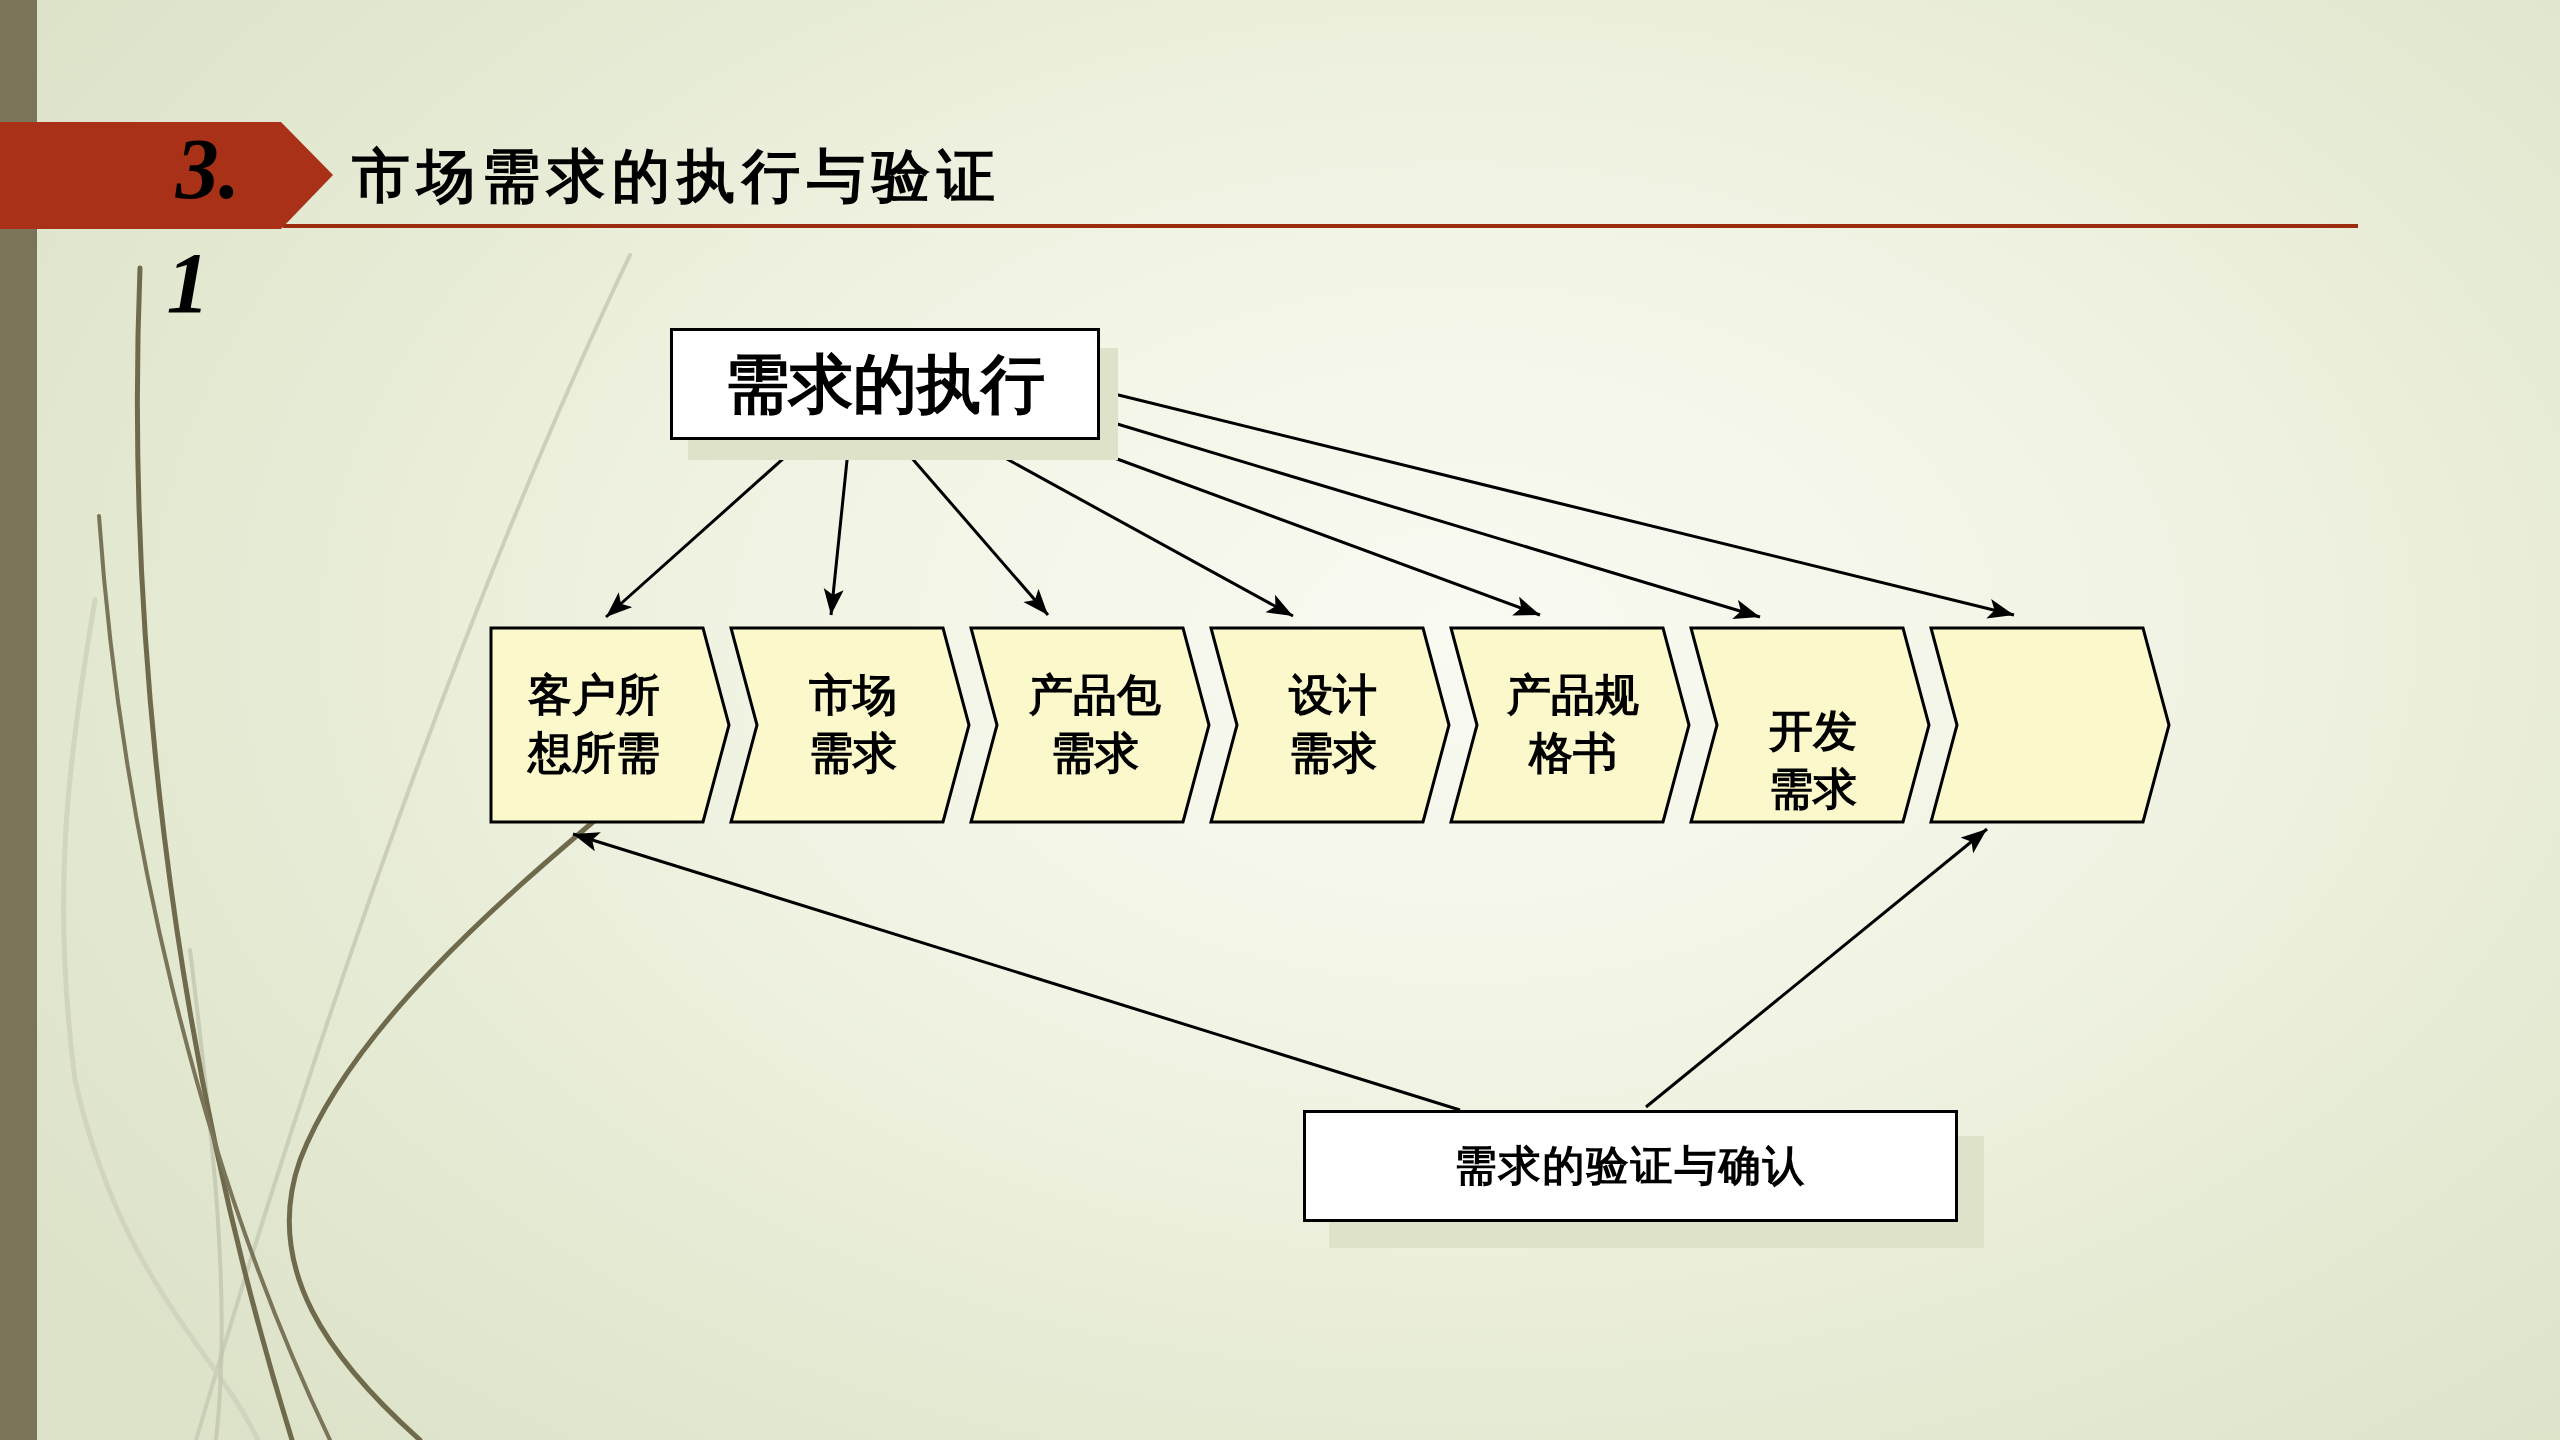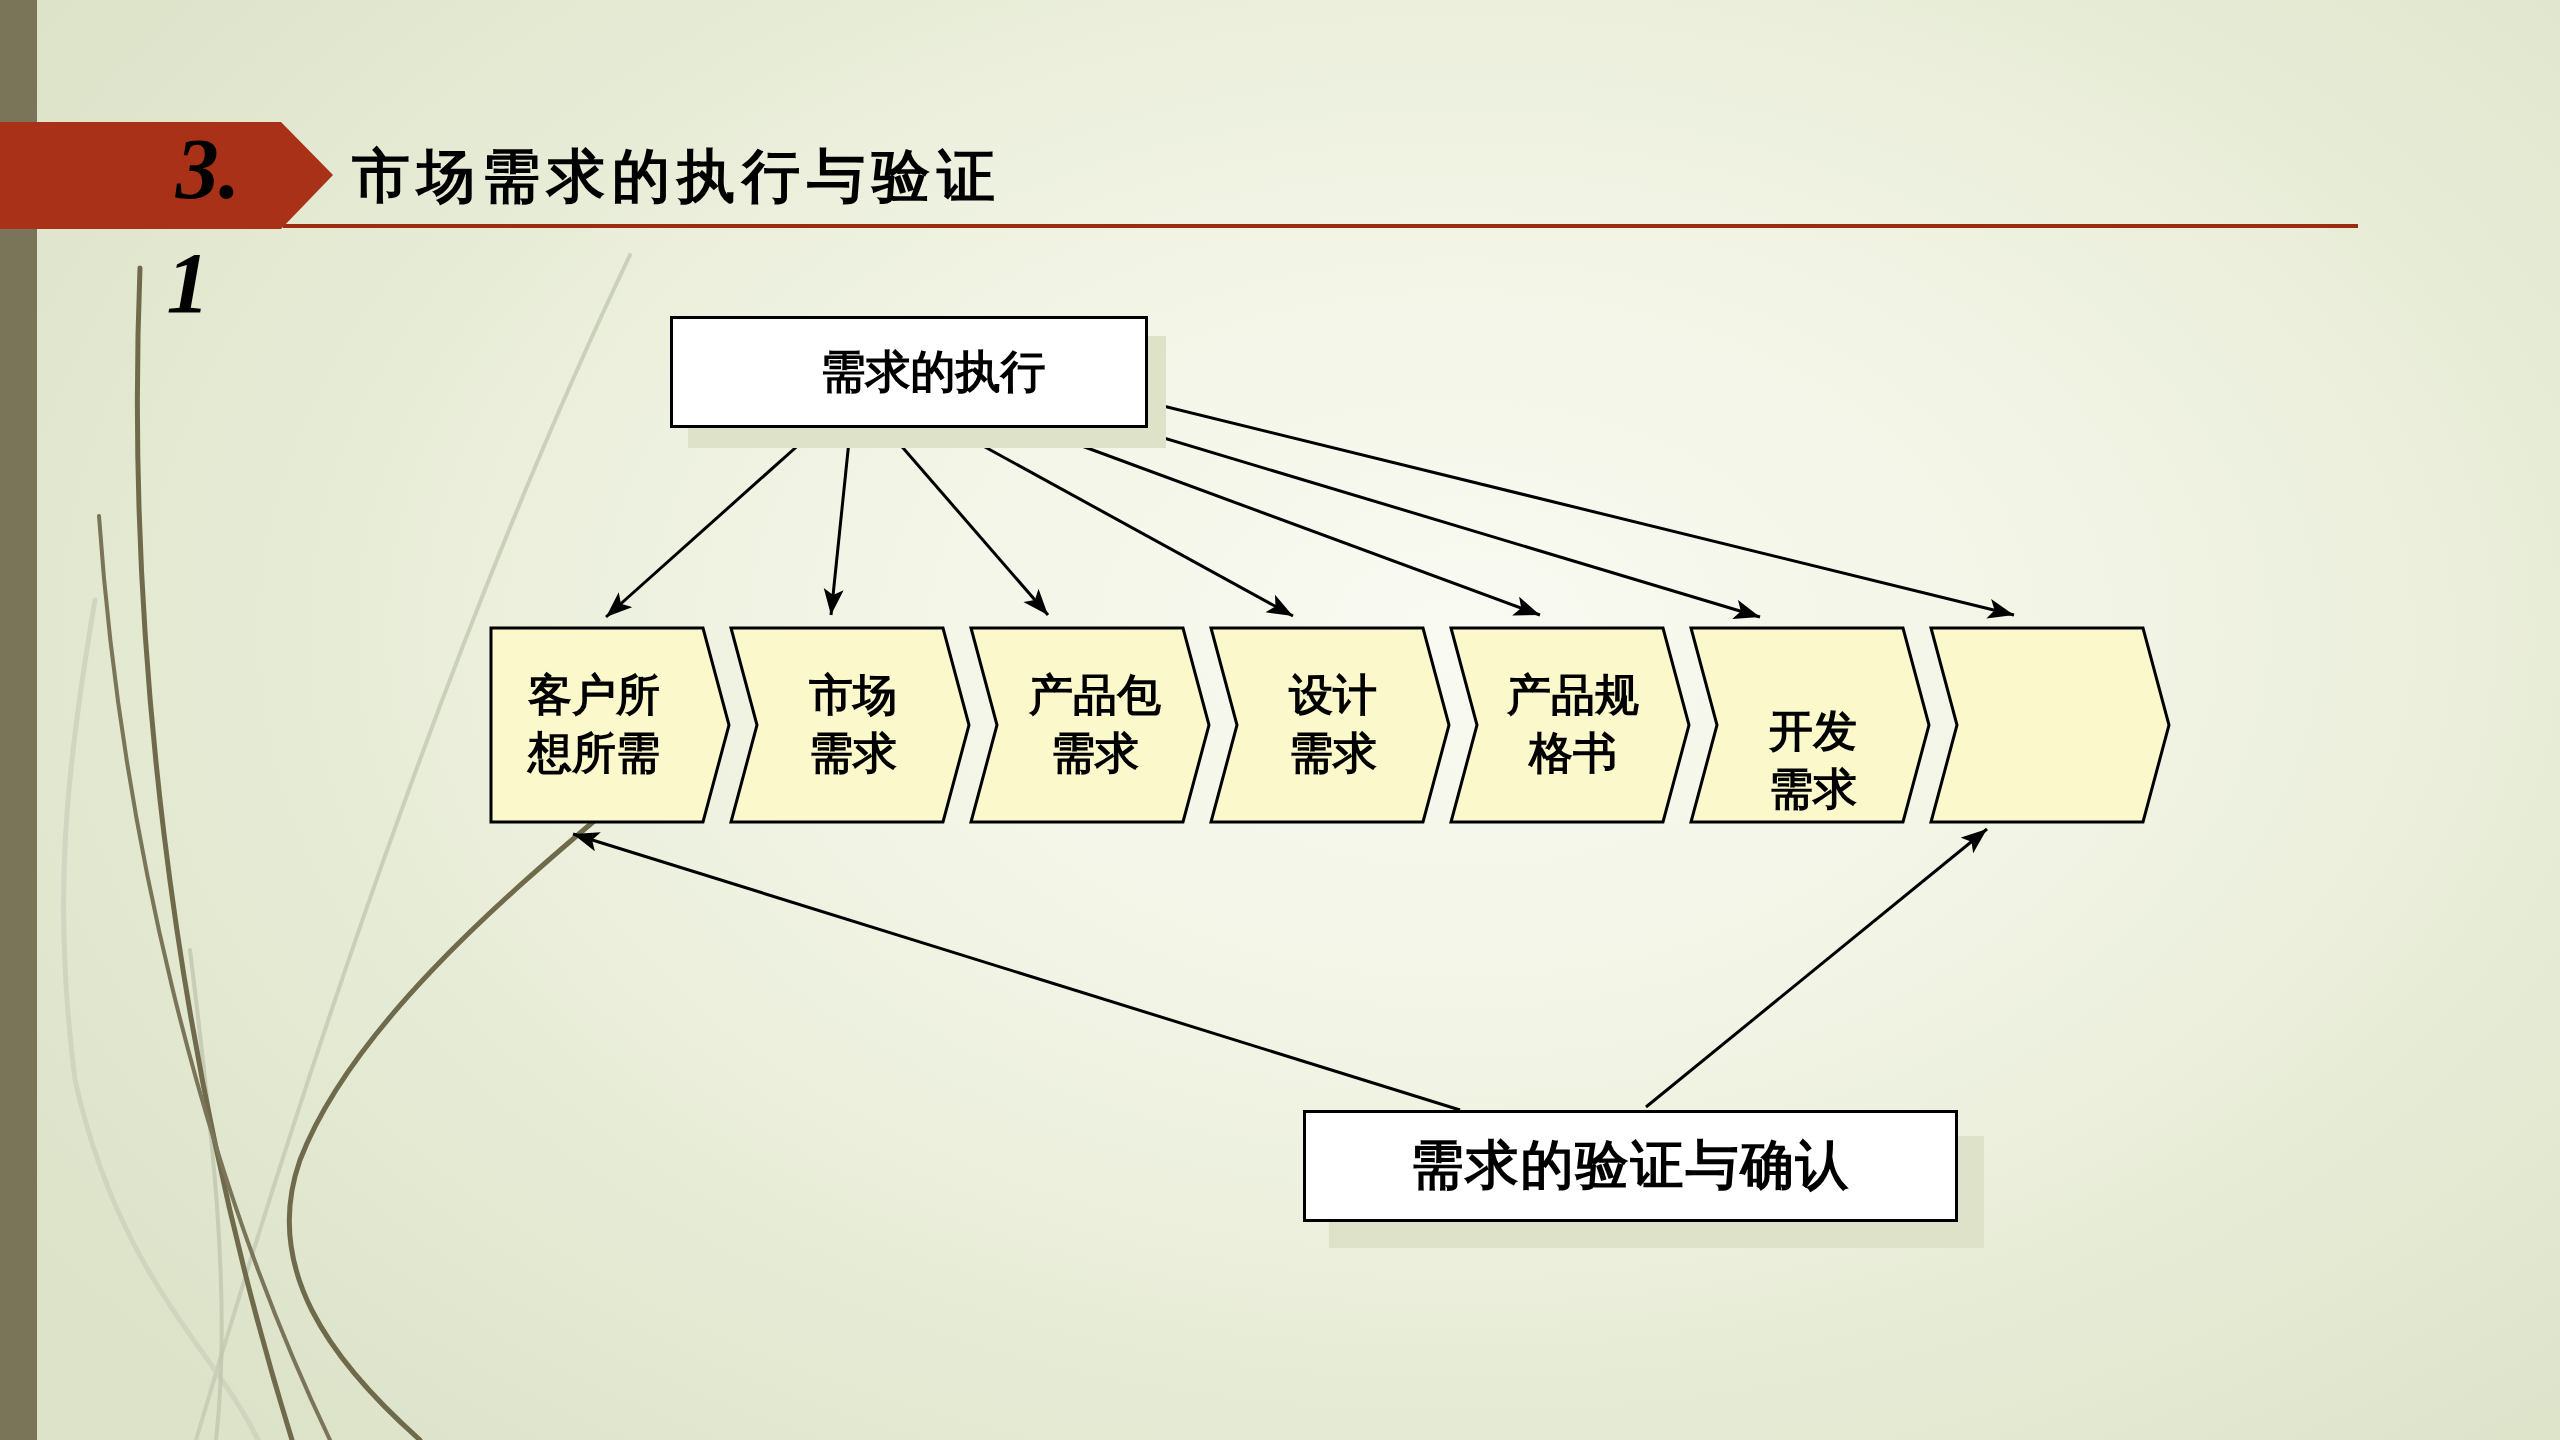--- a/index.html
+++ b/index.html
@@ -37,23 +37,23 @@
     position:absolute;left:352px;top:141px;z-index:4;
     font-size:58px;font-weight:700;letter-spacing:7px;color:var(--text);
     white-space:nowrap;line-height:72px;
   }
   .proc-box{
     position:absolute;z-index:3;background:var(--box-fill);
     border:3px solid var(--box-border);
     display:flex;align-items:center;justify-content:center;
     color:var(--text);font-weight:700;white-space:nowrap;
   }
-  .exec-box{left:670px;top:316px;width:424px;height:106px;font-size:45px;
-    box-shadow:18px 20px 0 0 var(--shadow);padding-left:48px;}
-  .verif-box{left:1303px;top:1110px;width:649px;height:106px;font-size:53px;
+  .exec-box{left:670px;top:328px;width:424px;height:106px;font-size:64px;
+    box-shadow:18px 20px 0 0 var(--shadow);}
+  .verif-box{left:1303px;top:1110px;width:649px;height:106px;font-size:42px;
     box-shadow:26px 26px 0 0 var(--shadow);letter-spacing:2px;}
   .chev-label{
     position:absolute;top:628px;height:194px;z-index:3;
     display:flex;align-items:center;justify-content:center;text-align:center;
     font-size:44px;font-weight:700;line-height:1.32;color:var(--text);
     white-space:pre-line;
   }
 </style>
 </head>
 <body>

